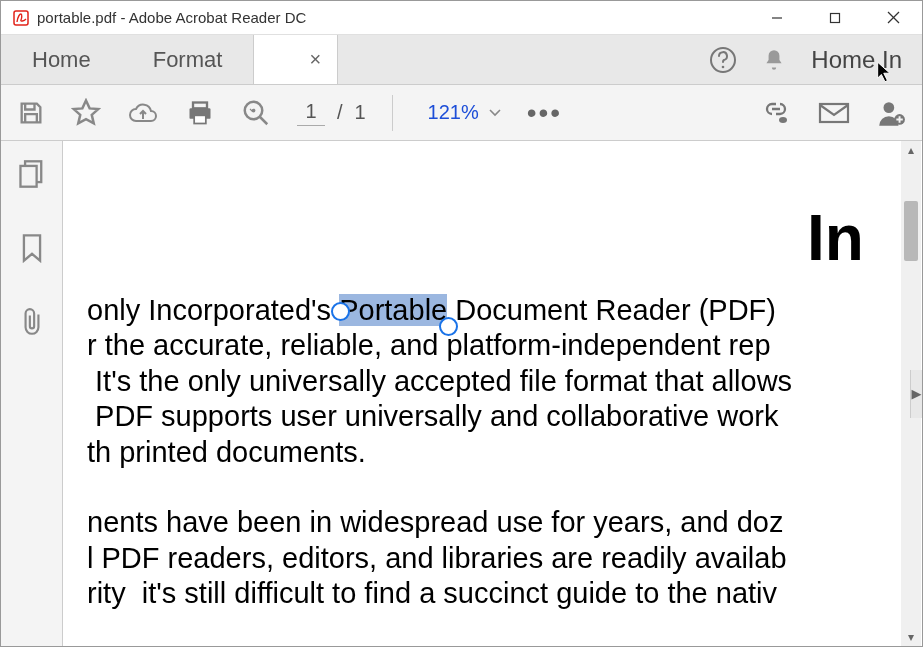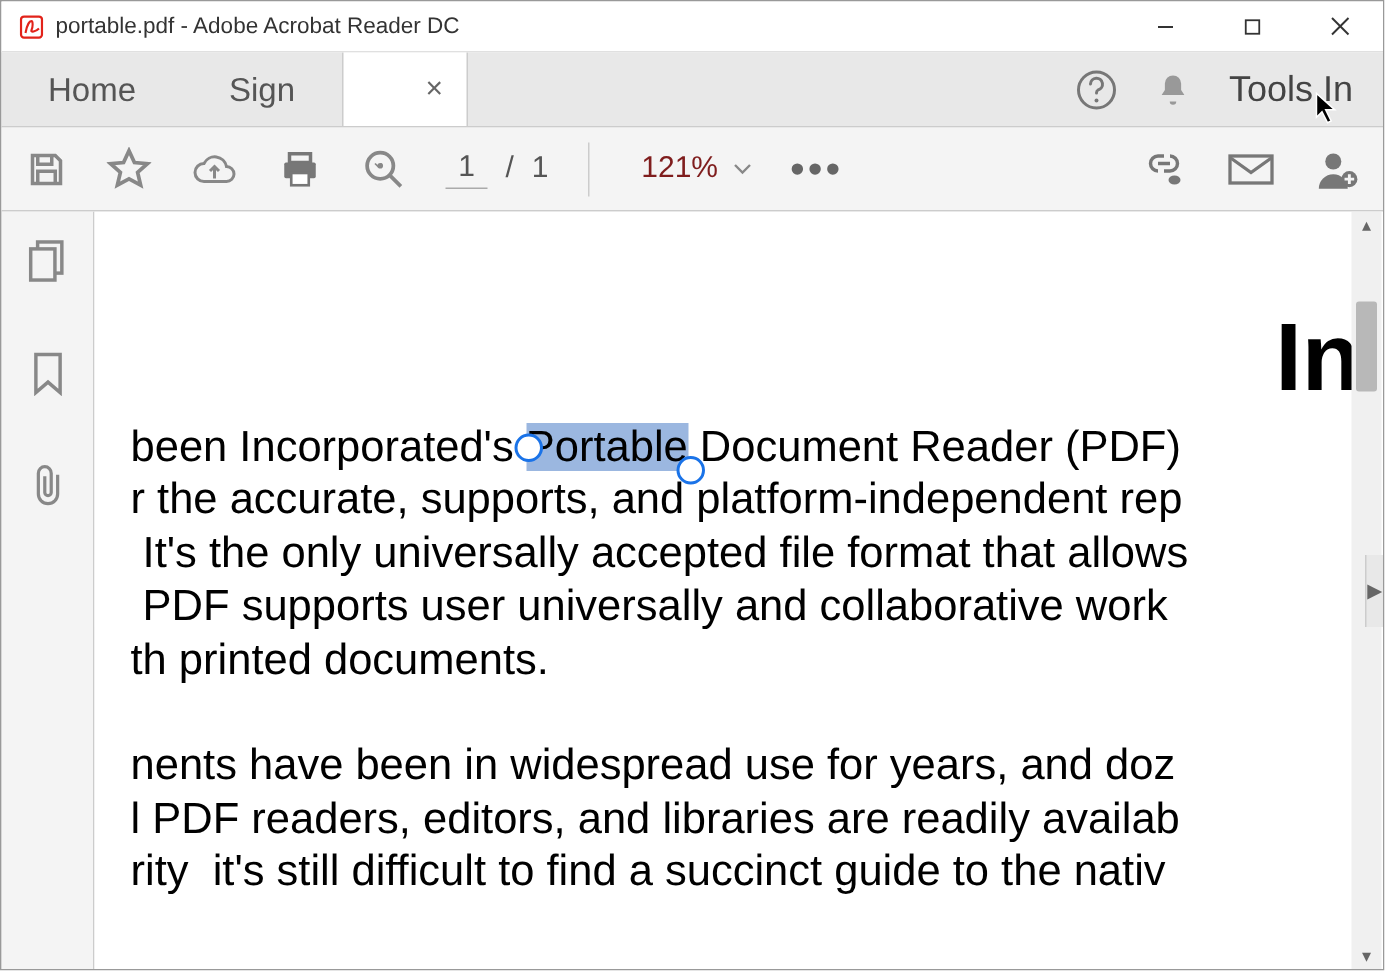--- a/index.html
+++ b/index.html
@@ -24,21 +24,21 @@
 .top-right-item { color: #666; font-size: 22px; display: flex; align-items: center; }
 .signin { color: #444; font-size: 24px; }
 
 
 .toolbar { height: 56px; background: #f4f4f4; border-bottom: 1px solid #ccc; display: flex; align-items: center; padding: 0 16px; gap: 26px; }
 .tool-btn { color: #666; display: flex; align-items: center; justify-content: center; }
 .tool-btn svg { display: block; }
 .page-group { display: flex; align-items: center; color: #555; font-size: 20px; gap: 12px; }
 .page-cur { border-bottom: 1px solid #aaa; min-width: 28px; text-align: center; padding-bottom: 2px; }
 .sep { width: 1px; height: 36px; background: #ccc; }
-.zoom-group { display: flex; align-items: center; color: #7f1d1d; font-size: 20px; gap: 10px; }
+.zoom-group { display: flex; align-items: center; color: #1d4ed8; font-size: 20px; gap: 10px; }
 .zoom-val { min-width: 60px; text-align: right; }
 .more-dots { letter-spacing: 2px; font-size: 28px; color: #666; line-height: 10px; }
 .tool-spacer { flex: 1; }
 
 
 .main { flex: 1; display: flex; overflow: hidden; position: relative; }
 .leftbar { width: 62px; background: #f4f4f4; border-right: 1px solid #ccc; display: flex; flex-direction: column; align-items: center; padding-top: 18px; gap: 40px; }
 .leftbar-item { color: #666; }
 
 .doc-area { flex: 1; position: relative; overflow: hidden; background: #fff; }
@@ -49,21 +49,21 @@
 .left-nudge { left: 62px; border-right: 1px solid #ccc; }
 .right-nudge { right: 0; border-left: 1px solid #ccc; }
 
 .vscroll { position: absolute; right: 1px; top: 0; bottom: 0; width: 20px; background: #f0f0f0; }
 .vscroll-up, .vscroll-down { height: 18px; display: flex; align-items: center; justify-content: center; color: #666; font-size: 12px; position: absolute; left: 0; right: 0; }
 .vscroll-up { top: 0; }
 .vscroll-down { bottom: 0; }
 .vscroll-thumb { position: absolute; left: 3px; right: 3px; top: 60px; height: 60px; background: #b8b8b8; border-radius: 2px; }
 
 
-.bigtitle { font-family: Arial, Helvetica, sans-serif; font-weight: 900; font-size: 64px; color: #000; text-align: right; padding-right: 0; margin-top: 70px; margin-bottom: 6px; white-space: nowrap; overflow: hidden; padding-left: 720px; }
+.bigtitle { font-family: Arial, Helvetica, sans-serif; font-weight: 900; font-size: 64px; color: #000; padding-right: 0; margin-top: 70px; margin-bottom: 18px; white-space: nowrap; overflow: hidden; padding-left: 720px; }
 .para { font-family: Arial, Helvetica, sans-serif; font-size: 29px; line-height: 1.22; color: #000; white-space: pre; overflow: hidden; }
 .para .hl { background: #9bb7e0; }
 .sel-handle { display: inline-block; position: relative; }
 .sel-handle::after { content: ""; position: absolute; width: 15px; height: 15px; border: 2px solid #1a73e8; border-radius: 50%; background: #fff; }
 .sel-start::after { top: -18px; left: -8px; }
 .sel-end::after { bottom: -16px; left: -8px; }
 
 
 .statusbar { height: 22px; background: #f0f0f0; border-top: 1px solid #ccc; display: flex; align-items: center; font-size: 14px; color: #444; }
 .status-size { padding: 0 24px 0 94px; }
@@ -100,39 +100,39 @@
           <svg width="13" height="13">
             <line x1="1" y1="1" x2="12" y2="12" stroke="#333" stroke-width="1.3"></line>
             <line x1="12" y1="1" x2="1" y2="12" stroke="#333" stroke-width="1.3"></line>
           </svg>
         </div>
     </div>
   </div>
 
   <div class="tabrow">
     <div class="tabitem">Home</div>
-    <div class="tabitem">Sign</div>
+    <div class="tabitem">Format</div>
     <div class="tabitem doc">
       <span class="close-x">×</span>
     </div>
     <div class="tab-spacer"></div>
     <div class="top-right">
       <div class="top-right-item">
           <svg width="28" height="28" viewBox="0 0 28 28">
             <circle cx="14" cy="14" r="12" fill="none" stroke="#777" stroke-width="2"></circle>
             <path d="M10 10 a4 4 0 1 1 5 4 c-1 .5-1 1-1 2" fill="none" stroke="#777" stroke-width="2" stroke-linecap="round"></path>
             <circle cx="14" cy="21" r="1.3" fill="#777"></circle>
           </svg>
         </div>
       <div class="top-right-item">
           <svg width="26" height="26" viewBox="0 0 24 24">
             <path d="M12 3 a5 5 0 0 1 5 5 v4 l2 3 H5 l2-3 V8 a5 5 0 0 1 5-5 Z M10 19 a2 2 0 0 0 4 0" fill="#999"></path>
           </svg>
         </div>
-      <div class="signin">Tools In</div>
+      <div class="signin">Home In</div>
     </div>
   </div>
 
   <div class="toolbar">
     <div class="tool-btn">
         <svg width="28" height="28" viewBox="0 0 24 24">
           <path d="M4 4 h13 l3 3 v13 H4 Z M7 4 v5 h8 V4 M7 20 v-7 h10 v7" fill="none" stroke="#888" stroke-width="2"></path>
         </svg>
       </div>
     <div class="tool-btn">
@@ -210,22 +210,22 @@
             <path d="M17 7 v12 a6 6 0 0 1-12 0 V6 a4 4 0 0 1 8 0 v12 a2 2 0 0 1-4 0 V8" fill="none" stroke="#888" stroke-width="2"></path>
           </svg></div>
     </div>
 
     <div class="left-nudge">◀</div>
 
     <div class="doc-area">
       <div class="doc-scroll">
         <div class="doc-body">
           <div class="bigtitle">In</div>
-          <div class="para"><span>been Incorporated's </span><span class="sel-handle sel-start"></span><span class="hl">Portable</span><span class="sel-handle sel-end"></span><span> Document Reader (PDF)</span>
-<span>r the accurate, supports, and platform-independent rep</span>
+          <div class="para"><span>only Incorporated's </span><span class="sel-handle sel-start"></span><span class="hl">Portable</span><span class="sel-handle sel-end"></span><span> Document Reader (PDF)</span>
+<span>r the accurate, reliable, and platform-independent rep</span>
 <span> It's the only universally accepted file format that allows</span>
 <span> PDF supports user universally and collaborative work</span>
 <span>th printed documents.</span>
 
 <span>nents have been in widespread use for years, and doz</span>
 <span>l PDF readers, editors, and libraries are readily availab</span>
 <span>rity  it's still difficult to find a succinct guide to the nativ</span></div>
         </div>
       </div>
 

